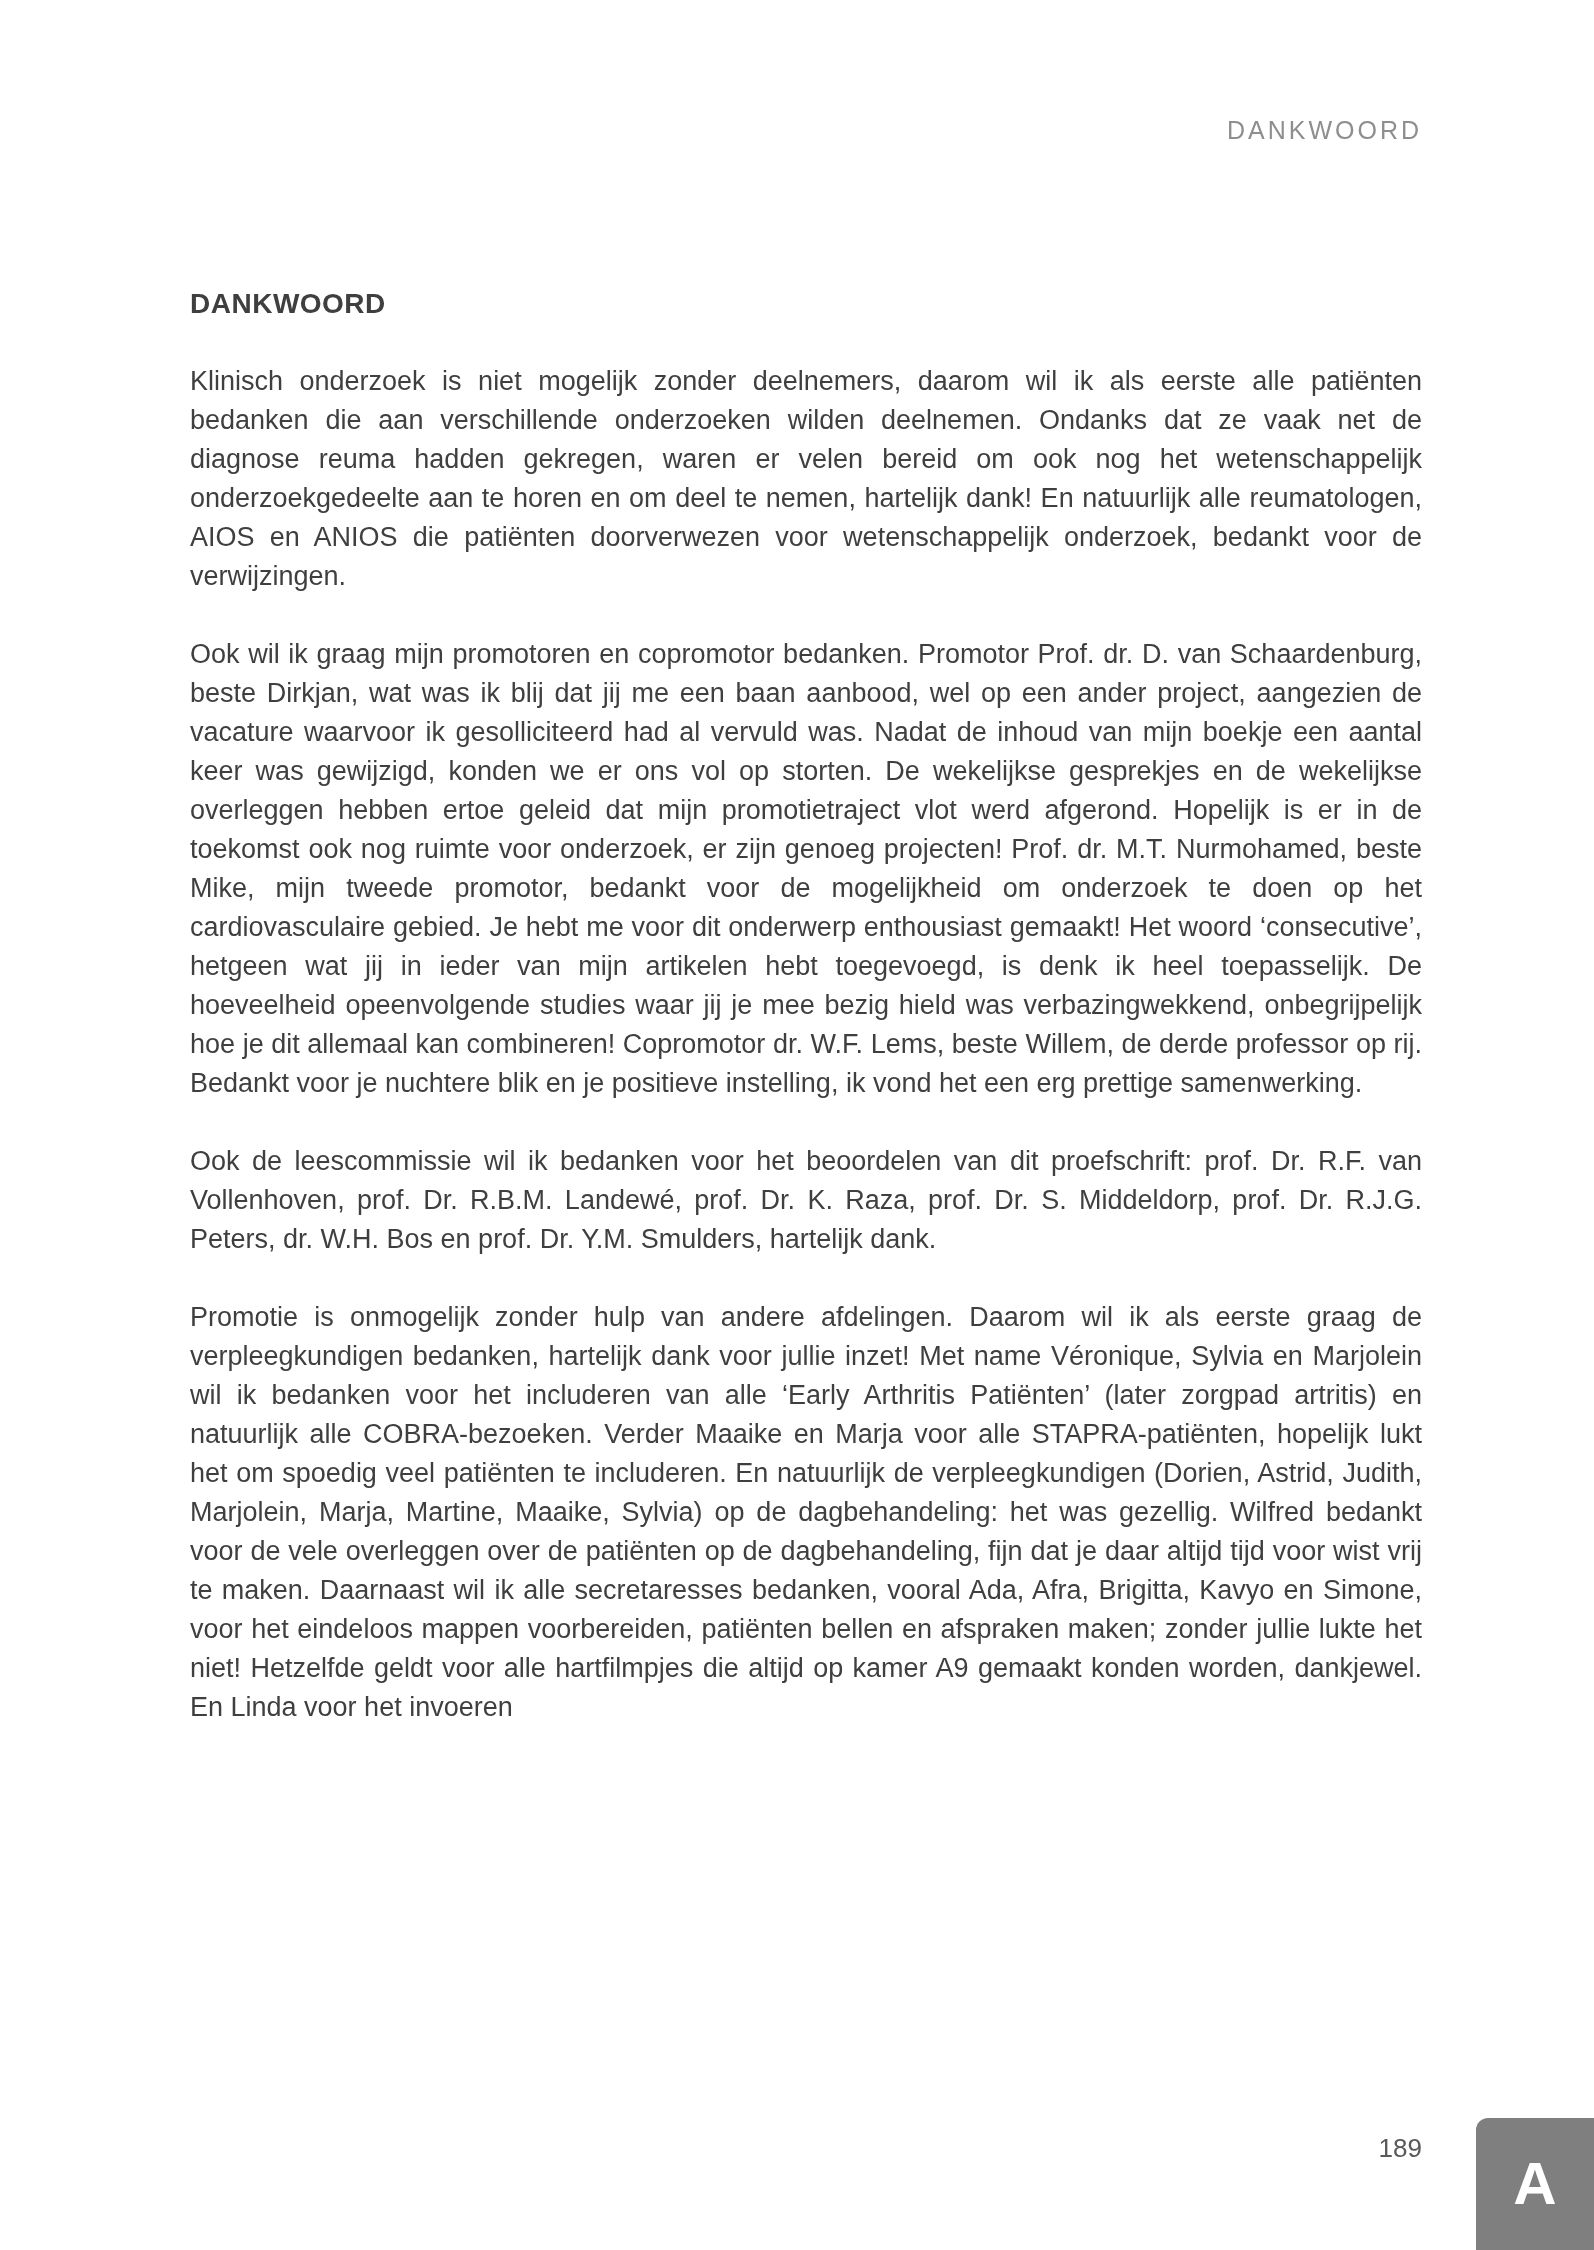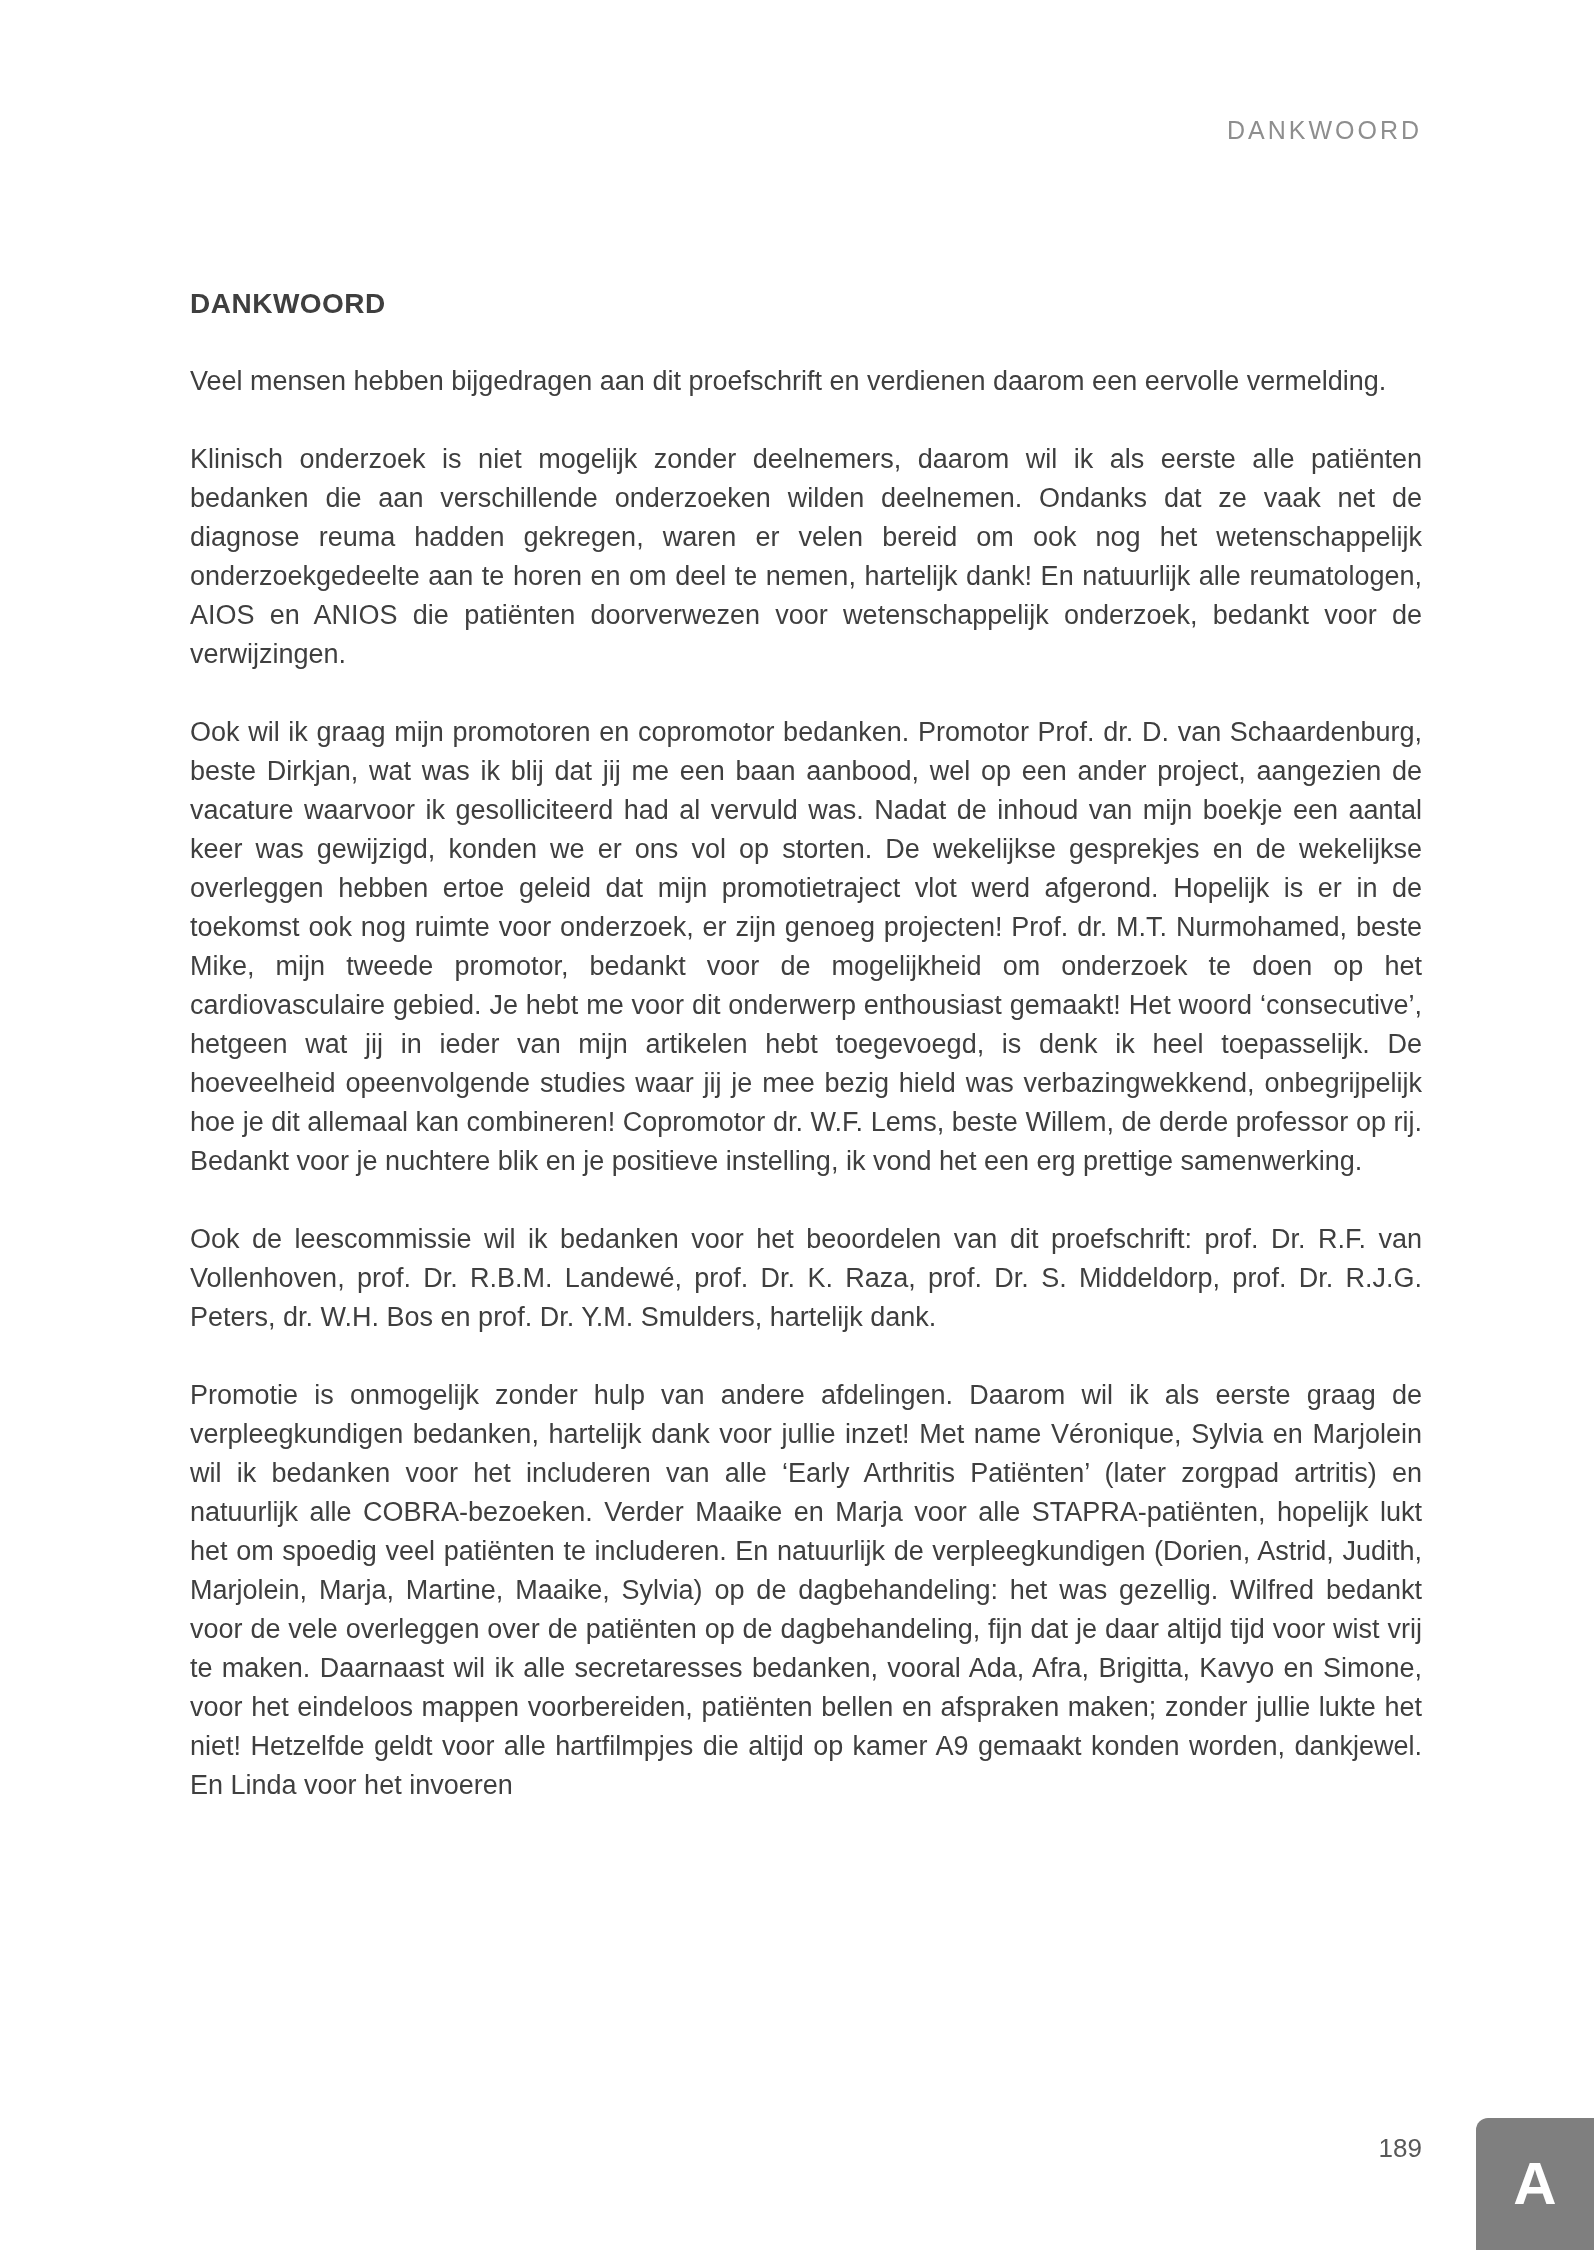--- a/index.html
+++ b/index.html
@@ -73,21 +73,20 @@
 </head>
 <body>
 
 <div class="page">
 
   <div class="running-header">DANKWOORD</div>
 
   <div class="content">
     <h1 class="page-title">DANKWOORD</h1>
 
-    <p>Veel mensen hebben bijgedragen aan dit proefschrift en verdienen daarom een eervolle vermelding.</p>
 
     <p>Klinisch onderzoek is niet mogelijk zonder deelnemers, daarom wil ik als eerste alle patiënten bedanken die aan verschillende onderzoeken wilden deelnemen. Ondanks dat ze vaak net de diagnose reuma hadden gekregen, waren er velen bereid om ook nog het wetenschappelijk onderzoekgedeelte aan te horen en om deel te nemen, hartelijk dank! En natuurlijk alle reumatologen, AIOS en ANIOS die patiënten doorverwezen voor wetenschappelijk onderzoek, bedankt voor de verwijzingen.</p>
 
     <p>Ook wil ik graag mijn promotoren en copromotor bedanken. Promotor Prof. dr. D. van Schaardenburg, beste Dirkjan, wat was ik blij dat jij me een baan aanbood, wel op een ander project, aangezien de vacature waarvoor ik gesolliciteerd had al vervuld was. Nadat de inhoud van mijn boekje een aantal keer was gewijzigd, konden we er ons vol op storten. De wekelijkse gesprekjes en de wekelijkse overleggen hebben ertoe geleid dat mijn promotietraject vlot werd afgerond. Hopelijk is er in de toekomst ook nog ruimte voor onderzoek, er zijn genoeg projecten! Prof. dr. M.T. Nurmohamed, beste Mike, mijn tweede promotor, bedankt voor de mogelijkheid om onderzoek te doen op het cardiovasculaire gebied. Je hebt me voor dit onderwerp enthousiast gemaakt! Het woord ‘consecutive’, hetgeen wat jij in ieder van mijn artikelen hebt toegevoegd, is denk ik heel toepasselijk. De hoeveelheid opeenvolgende studies waar jij je mee bezig hield was verbazingwekkend, onbegrijpelijk hoe je dit allemaal kan combineren! Copromotor dr. W.F. Lems, beste Willem, de derde professor op rij. Bedankt voor je nuchtere blik en je positieve instelling, ik vond het een erg prettige samenwerking.</p>
 
     <p>Ook de leescommissie wil ik bedanken voor het beoordelen van dit proefschrift: prof. Dr. R.F. van Vollenhoven, prof. Dr. R.B.M. Landewé, prof. Dr. K. Raza, prof. Dr. S. Middeldorp, prof. Dr. R.J.G. Peters, dr. W.H. Bos en prof. Dr. Y.M. Smulders, hartelijk dank.</p>
 
     <p>Promotie is onmogelijk zonder hulp van andere afdelingen. Daarom wil ik als eerste graag de verpleegkundigen bedanken, hartelijk dank voor jullie inzet! Met name Véronique, Sylvia en Marjolein wil ik bedanken voor het includeren van alle ‘Early Arthritis Patiënten’ (later zorgpad artritis) en natuurlijk alle COBRA-bezoeken. Verder Maaike en Marja voor alle STAPRA-patiënten, hopelijk lukt het om spoedig veel patiënten te includeren. En natuurlijk de verpleegkundigen (Dorien, Astrid, Judith, Marjolein, Marja, Martine, Maaike, Sylvia) op de dagbehandeling: het was gezellig. Wilfred bedankt voor de vele overleggen over de patiënten op de dagbehandeling, fijn dat je daar altijd tijd voor wist vrij te maken. Daarnaast wil ik alle secretaresses bedanken, vooral Ada, Afra, Brigitta, Kavyo en Simone, voor het eindeloos mappen voorbereiden, patiënten bellen en afspraken maken; zonder jullie lukte het niet! Hetzelfde geldt voor alle hartfilmpjes die altijd op kamer A9 gemaakt konden worden, dankjewel. En Linda voor het invoeren</p>
   </div>
 

